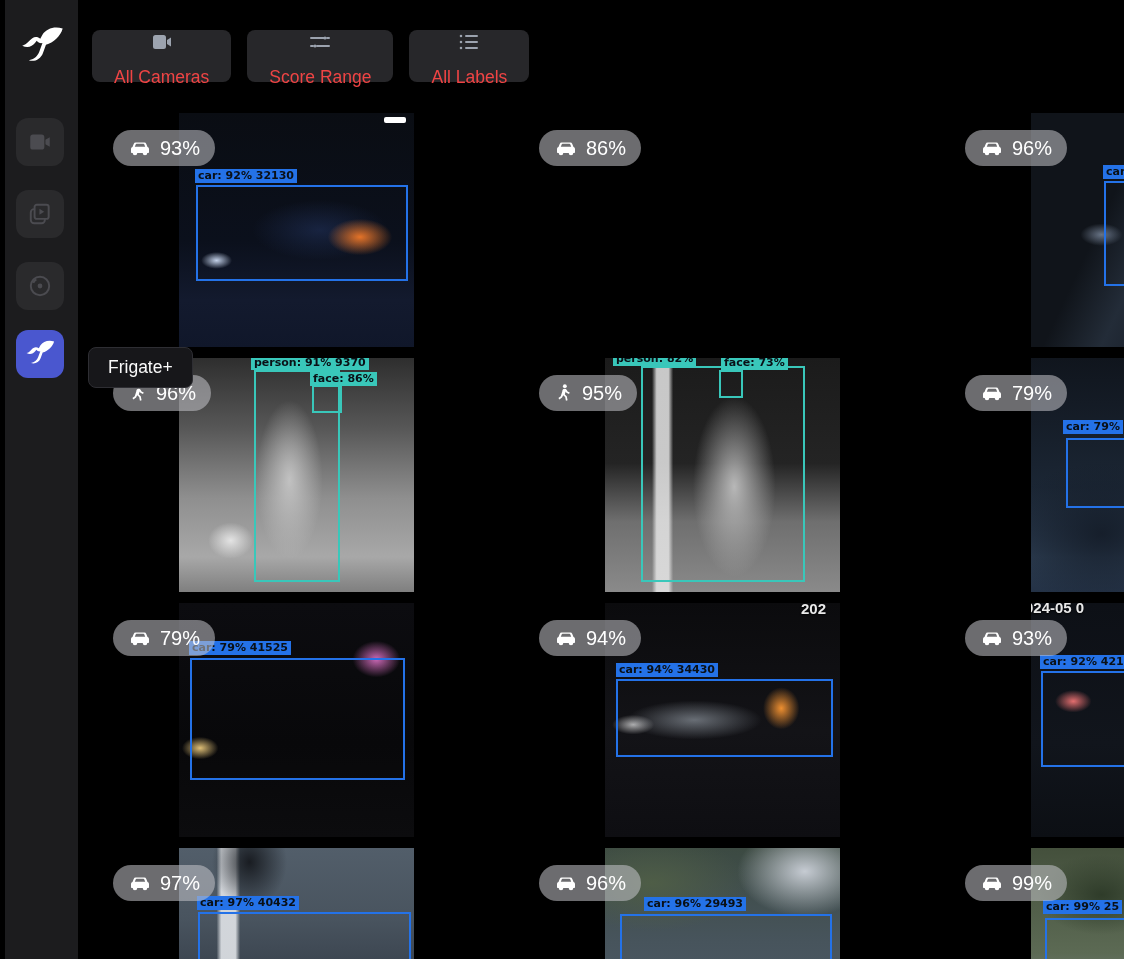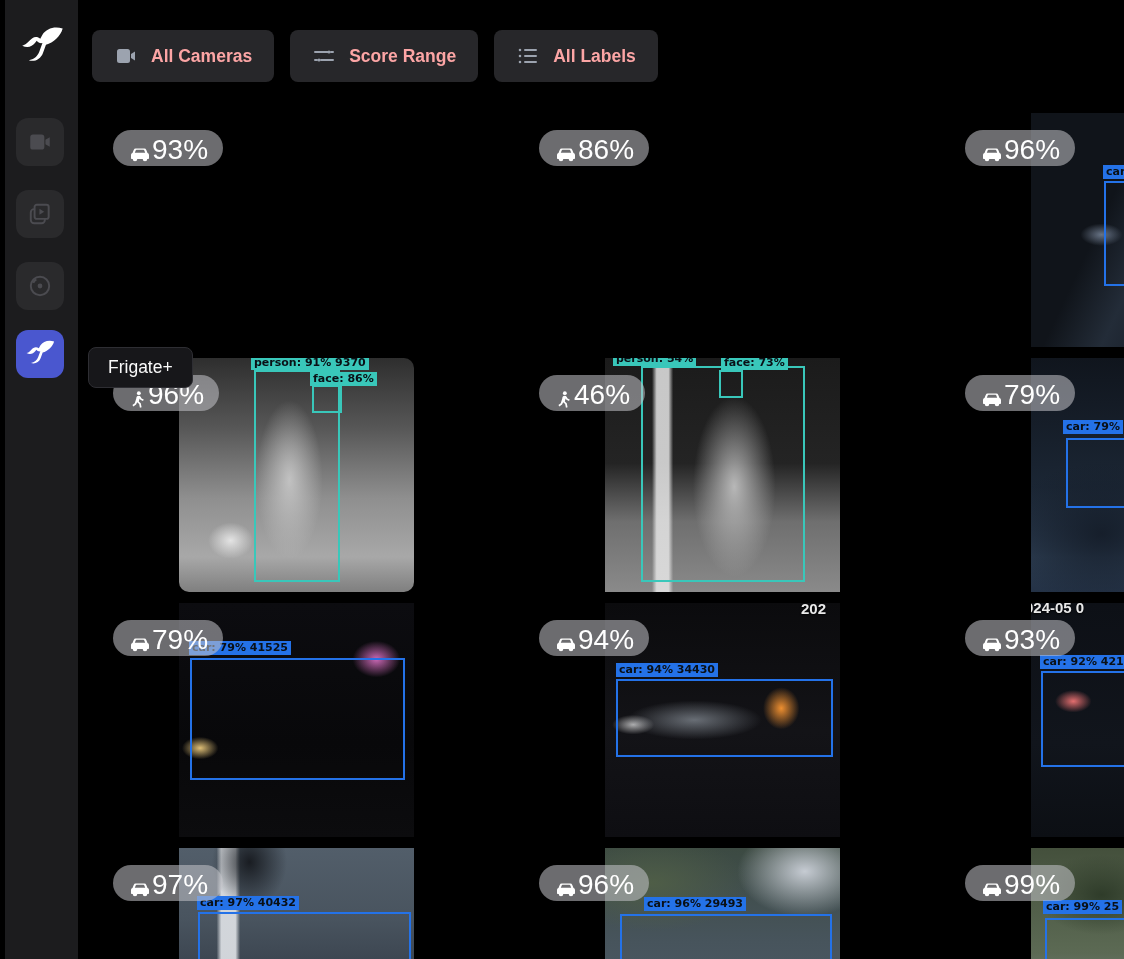--- a/index.html
+++ b/index.html
@@ -8,33 +8,33 @@
   .sidebar{position:absolute;left:0;top:0;width:78px;height:959px;background:#1c1c1e;
     border-left:5px solid #000;box-sizing:border-box;z-index:30;}
   .logo-btn{position:absolute;left:12px;top:22px;width:50px;height:50px;display:flex;
     align-items:center;justify-content:center;}
   .nav-btn{position:absolute;left:11px;width:48px;height:48px;border-radius:12px;
     background:#2a2a2c;display:flex;align-items:center;justify-content:center;}
   .nav-btn.active{background:#4a57cf;}
   
   .filterbar{position:absolute;left:92px;top:30px;display:flex;gap:16px;z-index:10;}
   .filter-btn{height:52px;background:#27272a;border-radius:8px;display:flex;align-items:center;
-    gap:13px;padding:0 22px;color:#fca5a5;font-weight:700;font-size:17.5px;cursor:pointer;}
+    gap:13px;padding:0 22px;color:#ef4444;font-weight:400;font-size:17.5px;cursor:pointer;flex-direction:column;}
   .filter-btn svg{flex:0 0 auto;}
   
   .tooltip{position:absolute;left:88px;top:347px;background:#17171a;border:1px solid #2e2e33;
     border-radius:8px;padding:9px 19px;color:#fafafa;font-size:17.5px;z-index:40;}
   
   .grid{position:absolute;left:93px;top:113px;width:1278px;z-index:5;}
   .cell{position:absolute;width:426px;height:234px;}
   .thumb{position:absolute;left:86px;top:0;width:235px;height:234px;overflow:hidden;
     background:#0a0a0c;cursor:pointer;}
   .badge{position:absolute;left:20px;top:17px;height:36px;border-radius:18px;
-    background:rgba(196,196,202,0.55);display:flex;align-items:flex-end;
-    padding:0 15px;color:#fff;font-size:28px;font-weight:500;z-index:6;}
+    background:rgba(196,196,202,0.55);display:flex;align-items:center;gap:8px;
+    padding:0 15px;color:#fff;font-size:20px;font-weight:500;z-index:6;}
   .bb{position:absolute;border:2px solid;box-sizing:border-box;}
   .bb.blue{border-color:#2472e8;}
   .bb.teal{border-color:#39c7ba;}
   .bbl{position:absolute;font-family:"DejaVu Sans",sans-serif;font-weight:700;font-size:11px;
     line-height:14px;padding:0 3px;color:#0a1016;white-space:nowrap;}
   .bbl.blue{background:#2472e8;}
   .bbl.teal{background:#39c7ba;}
   .cam-ts{position:absolute;color:#e9e9e9;font-weight:700;font-size:15px;white-space:nowrap;
     text-shadow:0 1px 2px rgba(0,0,0,.8);}
   .marker{position:absolute;right:8px;top:4px;width:22px;height:6px;border-radius:2px;background:#fff;}
@@ -48,21 +48,21 @@
     radial-gradient(40px 24px at 66% 46%,rgba(250,140,60,.95),transparent 70%),
     radial-gradient(26px 14px at 79% 42%,rgba(255,255,255,.8),transparent 70%),
     radial-gradient(14px 8px at 38% 47%,rgba(90,110,220,.6),transparent 70%),
     linear-gradient(180deg,#0a0a0c,#0c0c10 70%,#0a0a0e);}
   .scene-n3{background:
     radial-gradient(30px 16px at 30% 52%,rgba(190,210,240,.5),transparent 70%),
     linear-gradient(115deg,#10141a 35%,#232c38 52%,#161c26 70%,#0e1218);}
   .scene-ir1{background:
     radial-gradient(46px 110px at 47% 52%,rgba(205,205,205,.85),rgba(205,205,205,0) 72%),
     radial-gradient(30px 24px at 22% 78%,rgba(235,235,235,.9),transparent 75%),
-    linear-gradient(180deg,#2e2e2e 0%,#575757 30%,#8f8f8f 60%,#a8a8a8 85%,#7f7f7f); border-radius: 10px;}
+    linear-gradient(180deg,#2e2e2e 0%,#575757 30%,#8f8f8f 60%,#a8a8a8 85%,#7f7f7f);}
   .scene-ir2{background:
     radial-gradient(55px 120px at 55% 55%,rgba(190,190,190,.95),transparent 75%),
     linear-gradient(90deg,transparent 20%,rgba(230,230,230,.85) 22%,rgba(230,230,230,.85) 27%,transparent 29%),
     linear-gradient(180deg,#1b1b1b 0%,#242424 45%,#6f6f6f 70%,#8a8a8a 100%);}
   .scene-n4{background:
     radial-gradient(55px 34px at 62% 42%,rgba(190,230,255,.95),transparent 72%),
     radial-gradient(120px 90px at 30% 75%,rgba(20,28,40,.9),transparent 80%),
     linear-gradient(180deg,#10151d 0%,#1b2634 55%,#2c3c50 85%,#243246);}
   .scene-n5{background:
     radial-gradient(34px 26px at 84% 24%,rgba(235,120,210,.85),transparent 70%),
@@ -149,20 +149,25 @@
     <svg width="24" height="24" viewBox="0 0 24 24" fill="none" stroke="#9ca3af" stroke-width="2" stroke-linecap="round">
       <path d="M9 6h11M9 12h11M9 18h11"></path>
       <path d="M4 6h.01M4 12h.01M4 18h.01" stroke-width="2.6"></path>
     </svg>
     <span>All Labels</span>
   </div>
 </div>
 
 <div class="grid">
     <div class="cell" style="left: 0px; top: 0px;">
+      <div class="thumb scene-n1">
+        <div class="marker"></div>
+        <div class="bbl blue" style="left: 16px; top: 56px;">car: 92% 32130</div>
+        <div class="bb blue" style="left: 17px; top: 72px; width: 212px; height: 96px;"></div>
+      </div>
       <div class="badge">
         <svg width="24" height="24" viewBox="0 0 24 24">
           <path fill="#fff" d="M4.5 11l1.2-3a2.2 2.2 0 0 1 2-1.4h8.6a2.2 2.2 0 0 1 2 1.4l1.2 3c.9.3 1.5 1.1 1.5 2.1V16c0 .6-.4 1-1 1h-.7a2.3 2.3 0 0 1-4.6 0H9.3a2.3 2.3 0 0 1-4.6 0H4c-.6 0-1-.4-1-1v-2.9c0-1 .6-1.8 1.5-2.1zm2.3-.3h10.4l-1-2.5a.8.8 0 0 0-.7-.5H8.5a.8.8 0 0 0-.7.5z"></path>
         </svg>
         <span>93%</span>
       </div>
     </div>
     <div class="cell" style="left: 426px; top: 0px;">
       <div class="badge">
         <svg width="24" height="24" viewBox="0 0 24 24">
@@ -193,31 +198,31 @@
       <div class="badge">
         <svg width="20" height="22" viewBox="0 0 24 24">
           <circle cx="13" cy="3.8" r="2.3" fill="#fff"></circle>
           <path fill="#fff" d="M12.9 7c1 0 1.9.5 2.4 1.4l1 1.8 2.6 1.3-.9 1.8-3.1-1.6-.9-1.5-1 3.5 2.3 2.2 1 4.9-2 .4-.9-4.3-2.4-2.3-1.3 2.8-3.3 2.3-1.1-1.7 2.8-2 1.8-5.8C10 7.9 11.4 7 12.9 7z"></path>
         </svg>
         <span>96%</span>
       </div>
     </div>
     <div class="cell" style="left: 426px; top: 245px;">
       <div class="thumb scene-ir2">
-        <div class="bbl teal" style="left: 8px; top: -6px;">person: 54%</div>
+        <div class="bbl teal" style="left: 8px; top: -6px;">person: 82%</div>
         <div class="bb teal" style="left: 36px; top: 8px; width: 164px; height: 216px;"></div>
         <div class="bbl teal" style="left: 116px; top: -2px;">face: 73%</div>
         <div class="bb teal" style="left: 114px; top: 12px; width: 24px; height: 28px;"></div>
       </div>
       <div class="badge">
         <svg width="20" height="22" viewBox="0 0 24 24">
           <circle cx="13" cy="3.8" r="2.3" fill="#fff"></circle>
           <path fill="#fff" d="M12.9 7c1 0 1.9.5 2.4 1.4l1 1.8 2.6 1.3-.9 1.8-3.1-1.6-.9-1.5-1 3.5 2.3 2.2 1 4.9-2 .4-.9-4.3-2.4-2.3-1.3 2.8-3.3 2.3-1.1-1.7 2.8-2 1.8-5.8C10 7.9 11.4 7 12.9 7z"></path>
         </svg>
-        <span>46%</span>
+        <span>95%</span>
       </div>
     </div>
     <div class="cell" style="left: 852px; top: 245px;">
       <div class="thumb scene-n4">
         <div class="bbl blue" style="left: 32px; top: 62px; text-align: right;">car: 79%</div>
         <div class="bb blue" style="left: 35px; top: 80px; width: 198px; height: 70px;"></div>
       </div>
       <div class="badge">
         <svg width="24" height="24" viewBox="0 0 24 24">
           <path fill="#fff" d="M4.5 11l1.2-3a2.2 2.2 0 0 1 2-1.4h8.6a2.2 2.2 0 0 1 2 1.4l1.2 3c.9.3 1.5 1.1 1.5 2.1V16c0 .6-.4 1-1 1h-.7a2.3 2.3 0 0 1-4.6 0H9.3a2.3 2.3 0 0 1-4.6 0H4c-.6 0-1-.4-1-1v-2.9c0-1 .6-1.8 1.5-2.1zm2.3-.3h10.4l-1-2.5a.8.8 0 0 0-.7-.5H8.5a.8.8 0 0 0-.7.5z"></path>

